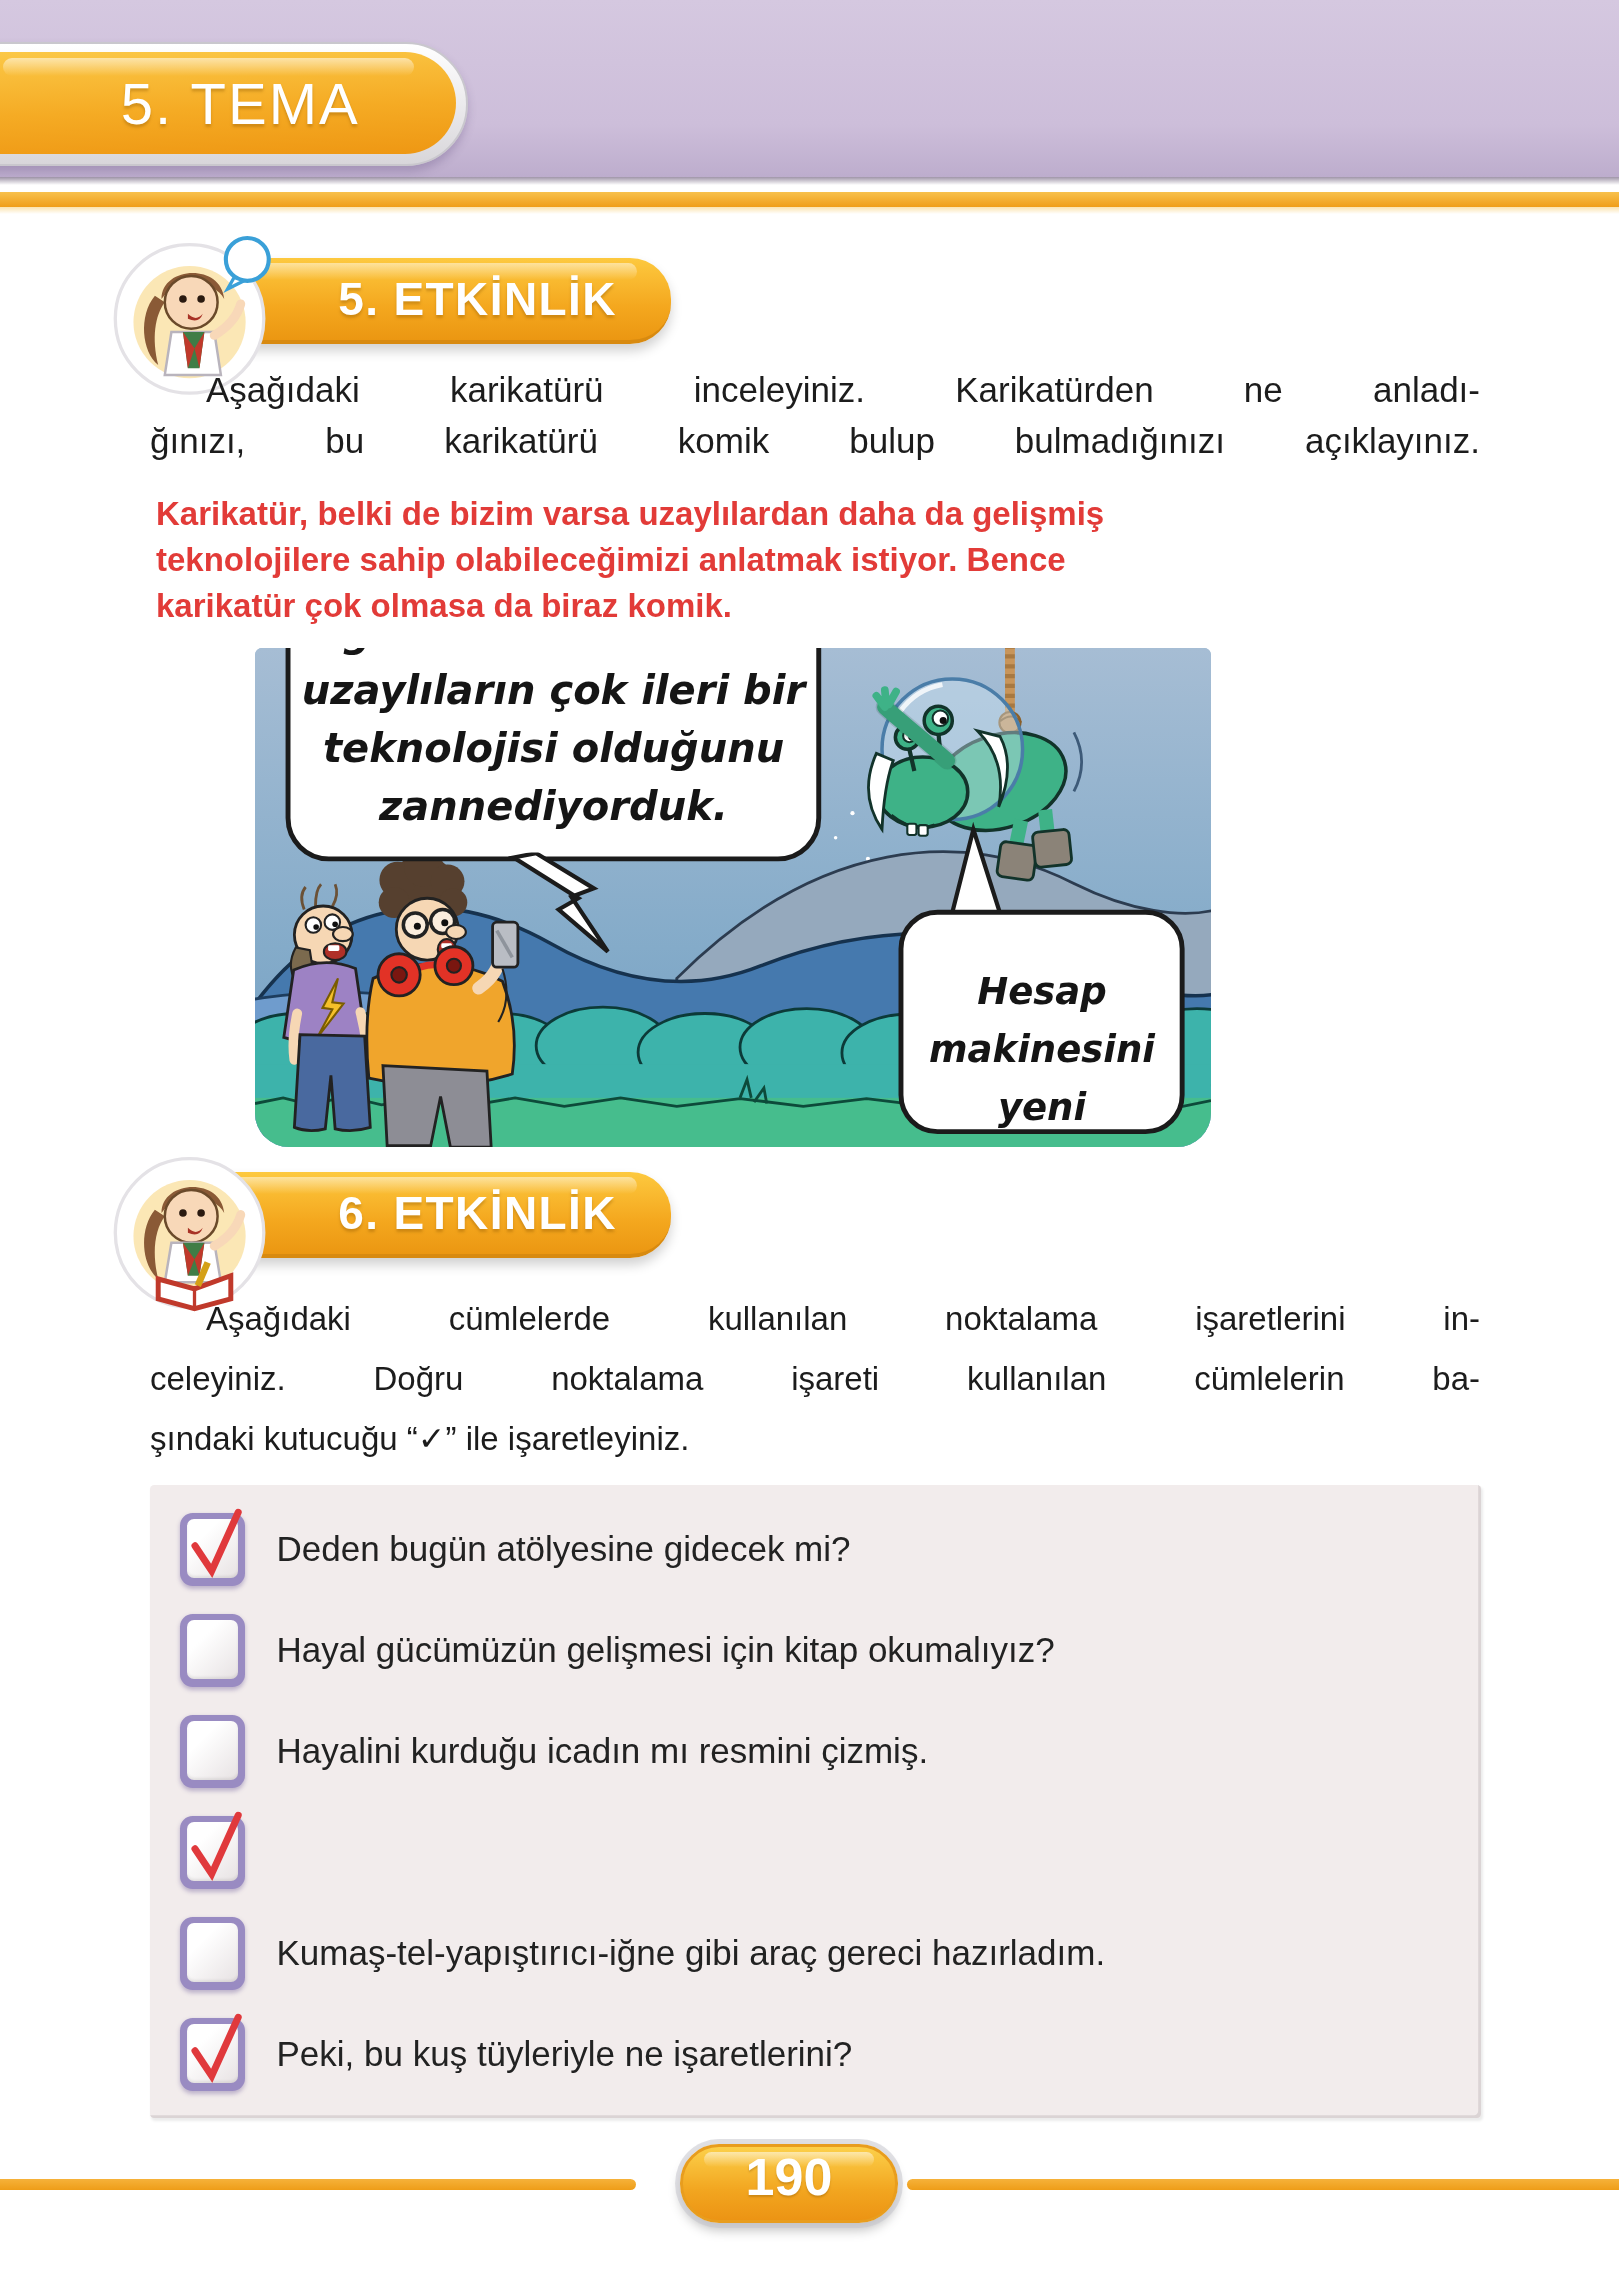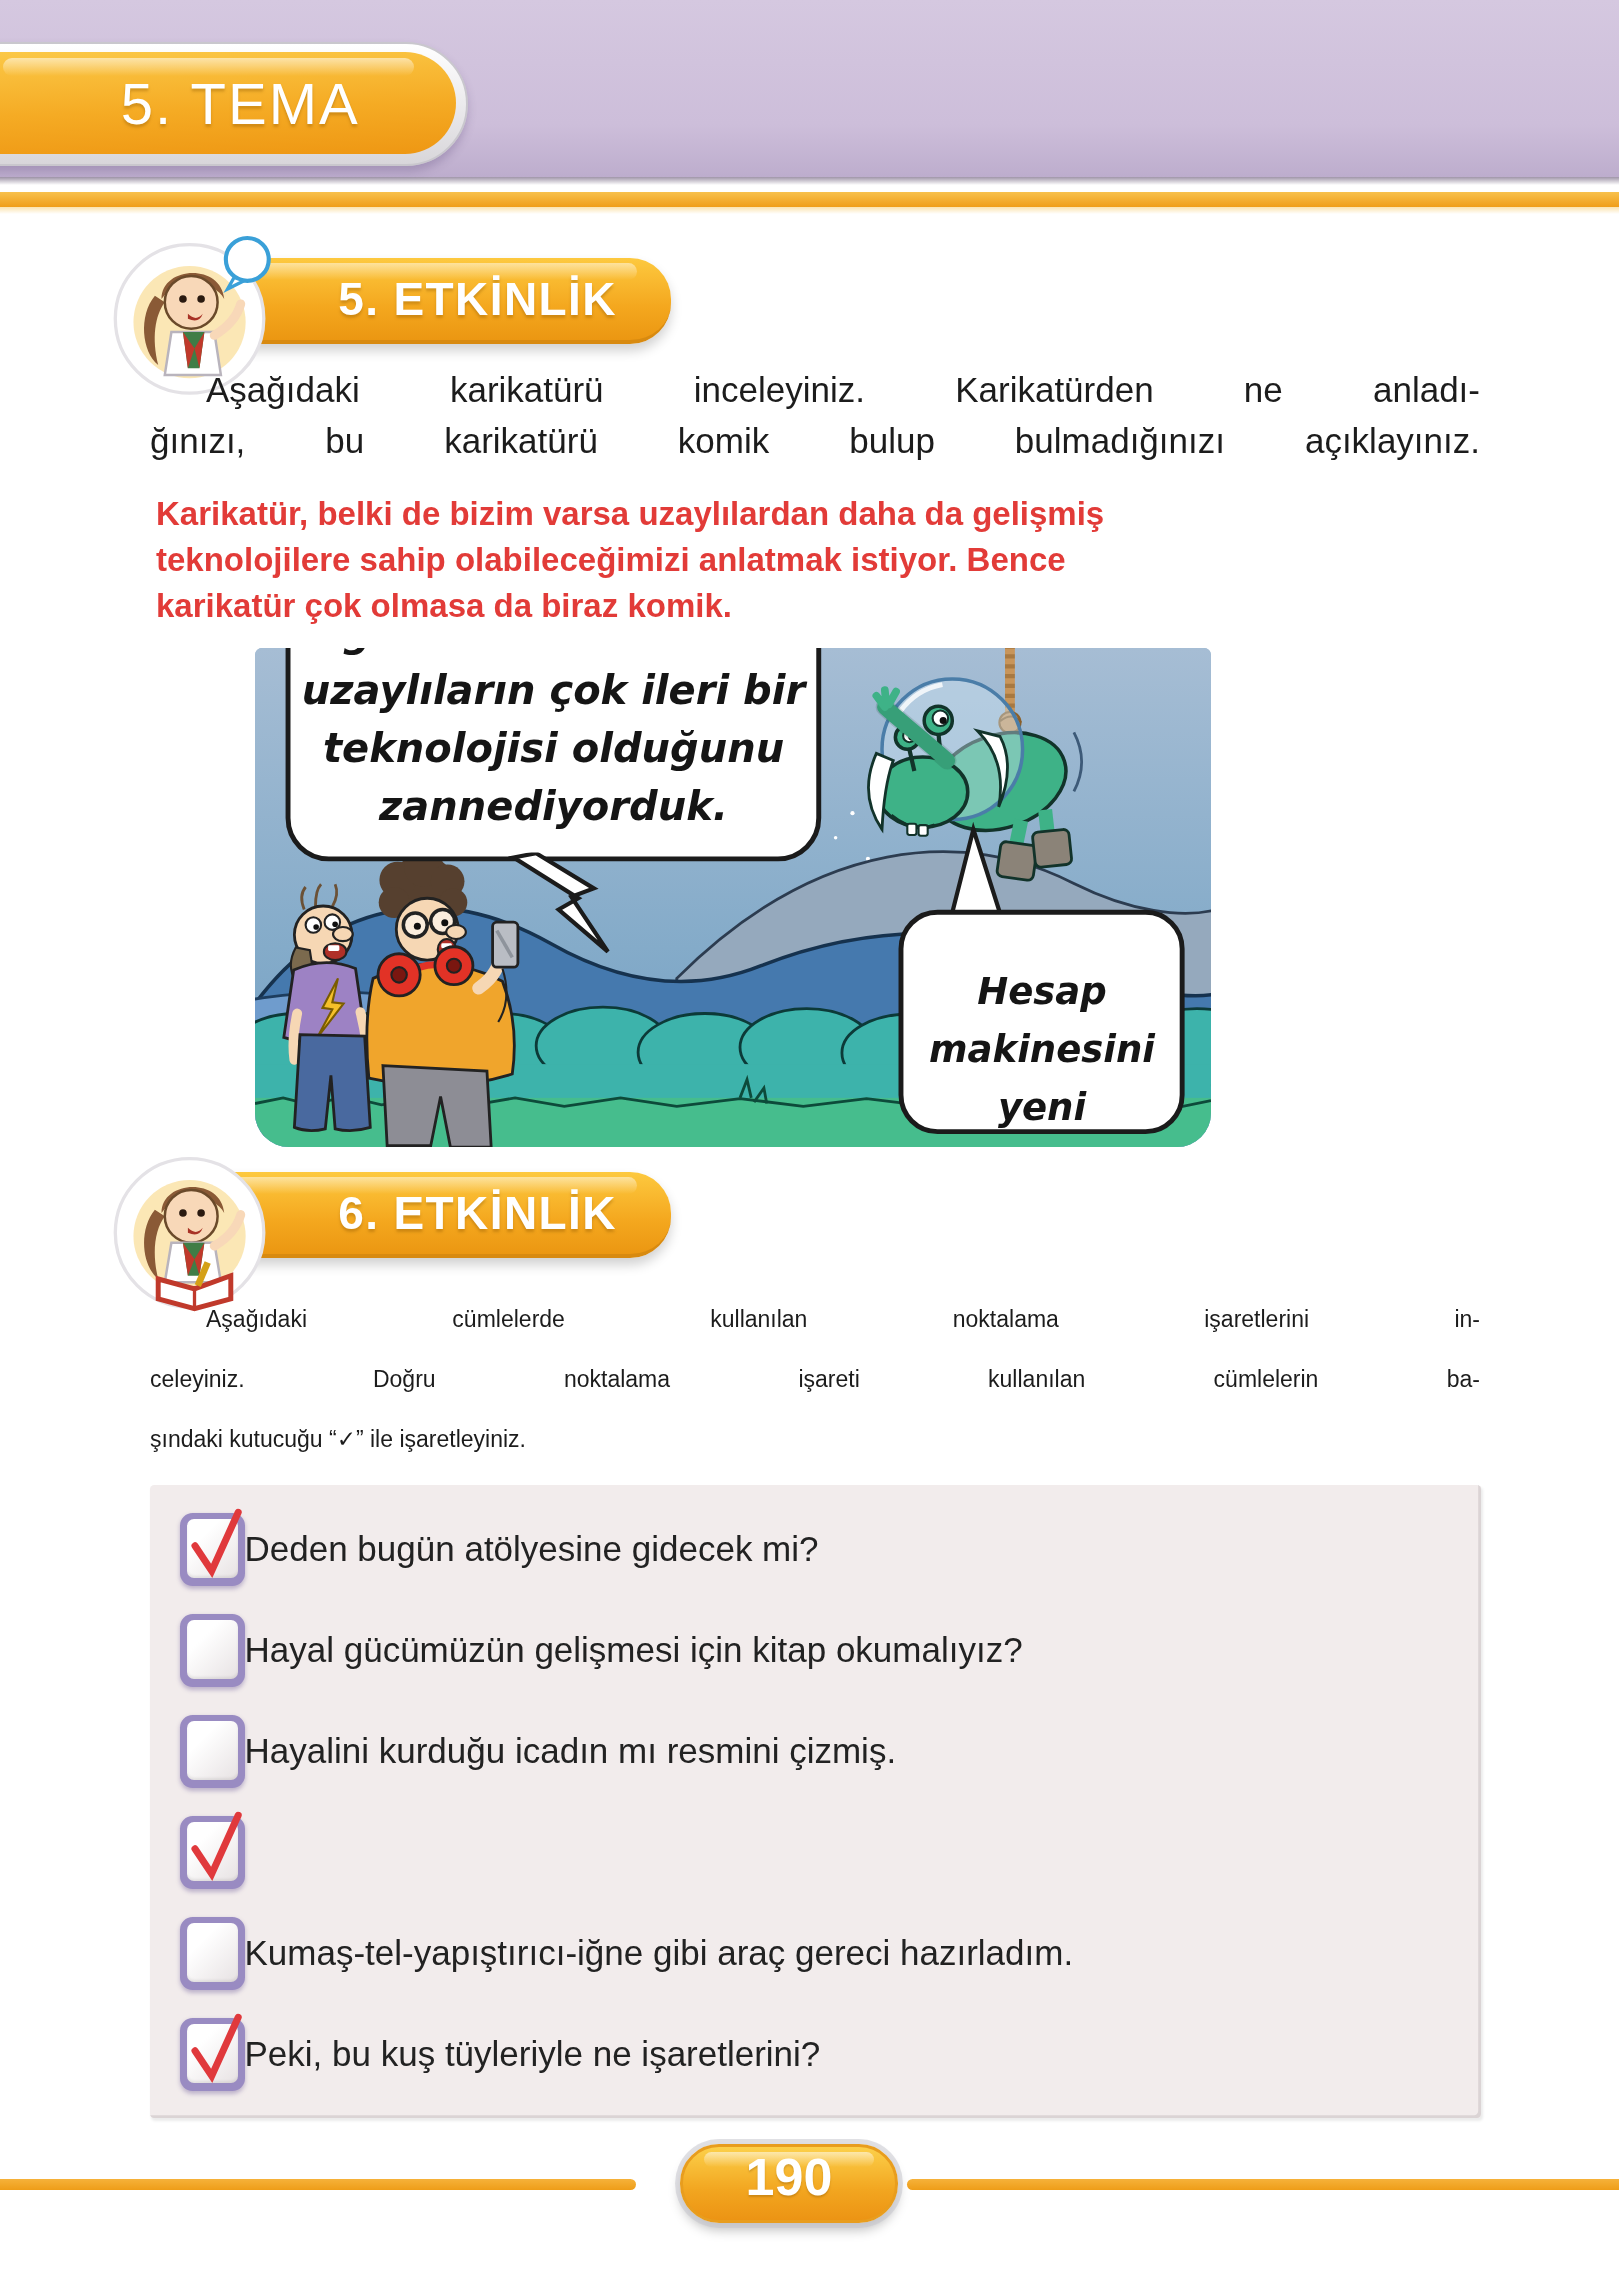--- a/index.html
+++ b/index.html
@@ -37,21 +37,21 @@
   .act-pill::before{content:"";position:absolute;left:34px;right:34px;top:4.9px;height:17px;
     border-radius:12.7px;background:linear-gradient(rgba(255,255,255,.5),rgba(255,255,255,0));}
   .act-label{position:absolute;inset:0;display:flex;align-items:center;justify-content:center;
     padding-left:105px;font-size:46px;font-weight:bold;color:#ffffff;letter-spacing:1.4px;
     text-shadow:0 2.8px 2.8px rgba(140,85,0,.35);}
   .mascot{position:absolute;left:0;top:-14px;width:165px;height:165px;}
 
   
   .para{position:absolute;left:150px;width:1330px;color:#1c1c1c;}
   .p1{top:364px;font-size:35px;line-height:51px;}
-  .p2{top:1289px;font-size:23px;line-height:60px;}
+  .p2{top:1289px;font-size:33px;line-height:60px;}
   .p-line{text-align:justify;text-align-last:justify;}
   .p-line.first{padding-left:56px;}
   .p-line.last{text-align-last:left;}
   .answer{position:absolute;left:156px;top:491px;width:1336px;
     font-size:33px;line-height:46px;font-weight:bold;color:#e23b38;}
 
   
   .cartoon{position:absolute;left:255px;top:648px;width:956px;height:499px;
     border-radius:7px 7px 34px 34px;overflow:hidden;background:#8fb0cd;}
   .cartoon svg{position:absolute;inset:0;}
@@ -66,21 +66,21 @@
     box-shadow:inset -2.8px -2.8px 0 #dbd4d5, 1.4px 2.1px 2.8px rgba(0,0,0,.08);
     display:flex;flex-direction:column;justify-content:center;padding:0;box-sizing:border-box;}
   .check-row{position:relative;height:101px;display:flex;align-items:center;}
   .checkbox{position:relative;margin-left:29.5px;width:65px;height:73px;border-radius:12.7px;
     background:#998bc2;box-shadow:0 2.8px 4.2px rgba(90,70,140,.35);flex:none;}
   .checkbox::before{content:"";position:absolute;left:7px;top:6.3px;right:7px;bottom:7.7px;
     border-radius:7px;background:linear-gradient(135deg,#ffffff 30%,#e7e2e3 100%);
     box-shadow:inset 0 -2.1px 2.8px rgba(0,0,0,.08);}
   .tick{position:absolute;left:1.4px;top:-11.2px;width:67px;height:84px;display:none;}
   .checkbox.checked .tick{display:block;}
-  .check-text{font-size:35px;color:#222222;text-align:center;}
+  .check-text{margin-left:32px;font-size:35px;color:#222222;text-align:center;}
 
   
   .footer-line{position:absolute;top:2179px;height:11.2px;
     background:linear-gradient(#f6b23a,#ee9d18);}
   .fl-left{left:0;width:636px;border-radius:0 5.6px 5.6px 0;}
   .fl-right{left:907px;width:713px;border-radius:5.6px 0 0 5.6px;}
   .page-pill{position:absolute;left:680px;top:2144px;width:218px;height:79px;border-radius:39px;
     background:linear-gradient(#fcd04a,#f2a51f 60%,#ec9414);
     border:3.5px solid #e89d1e;box-sizing:border-box;
     box-shadow:0 0 0 4.9px rgba(198,198,206,.55),0 7px 11.2px rgba(0,0,0,.25);

